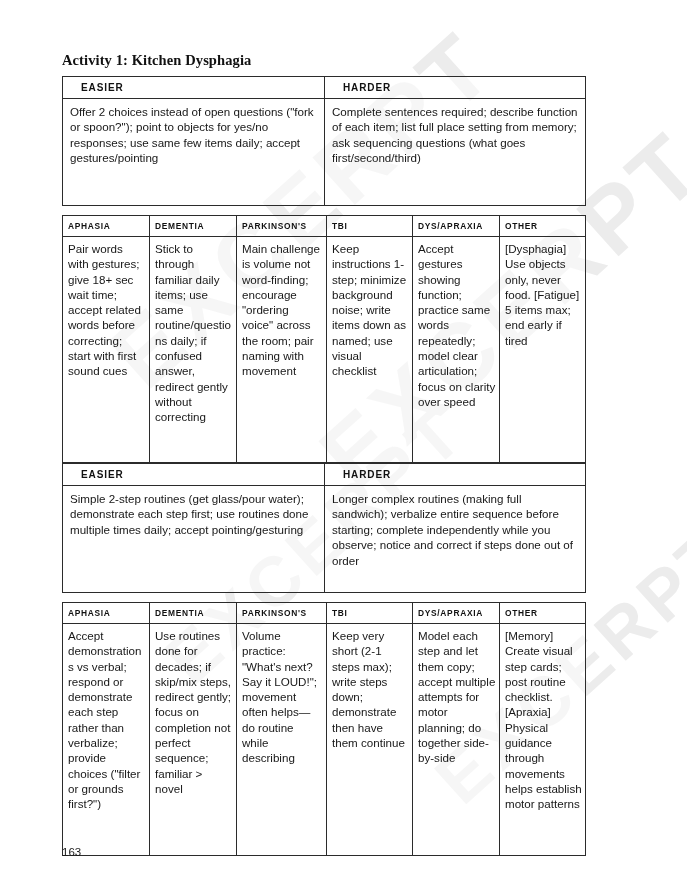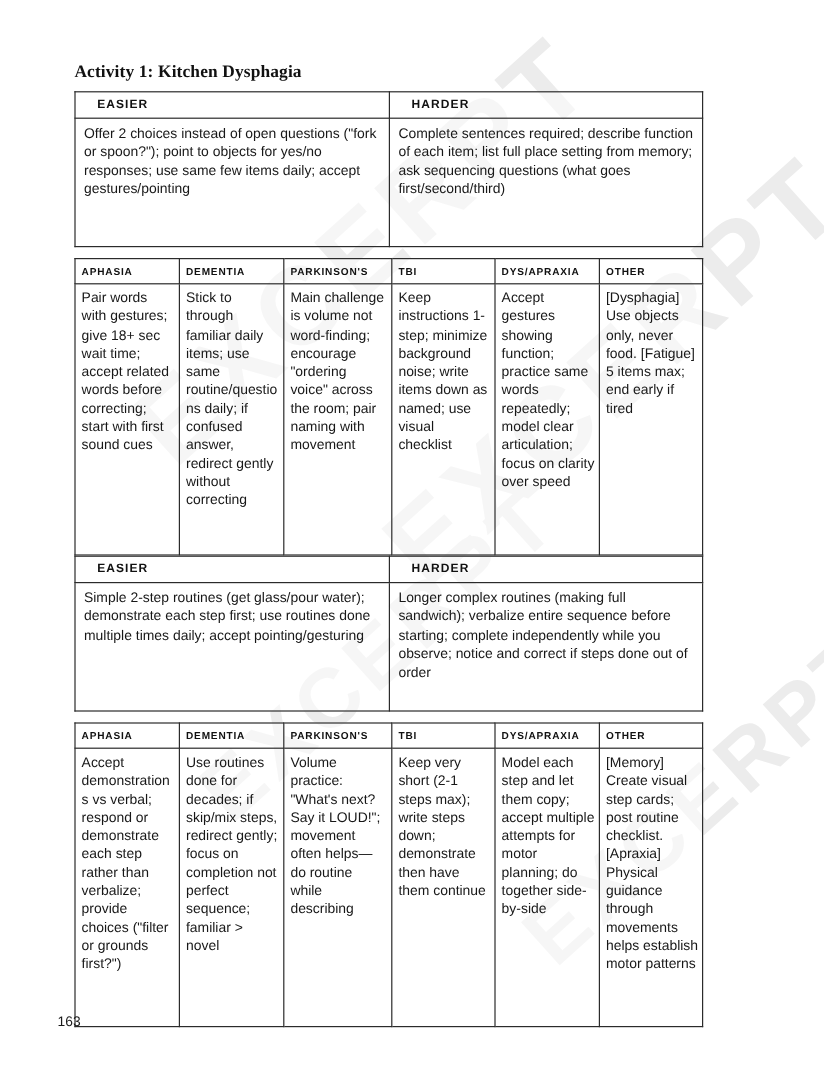--- a/index.html
+++ b/index.html
@@ -107,21 +107,21 @@
   .cond-table col.d { width: 86px; }
   .cond-table col.e { width: 87px; }
   .cond-table col.f { width: 86px; }
   .cond-table th { font-size: 8.4px; letter-spacing: 0.7px; padding: 5px 12px 5px 5px; }
   .cond-table td { padding: 4px 3px 5px 5px; font-size: 11.6px; line-height: 15.3px; }
   .cond-table.t1 td { height: 216px; }
   .cond-table.t2 td { height: 222px; }
 
   .page-number {
     position: absolute;
-    left: 48px;
+    left: 62px;
     bottom: 30px;
     font-family: "Liberation Sans", sans-serif;
     font-size: 11.5px;
     color: #1a1a1a;
     z-index: 1;
   }
   .spacer-after-table { height: 9px; }
 </style>
 </head>
 <body>

